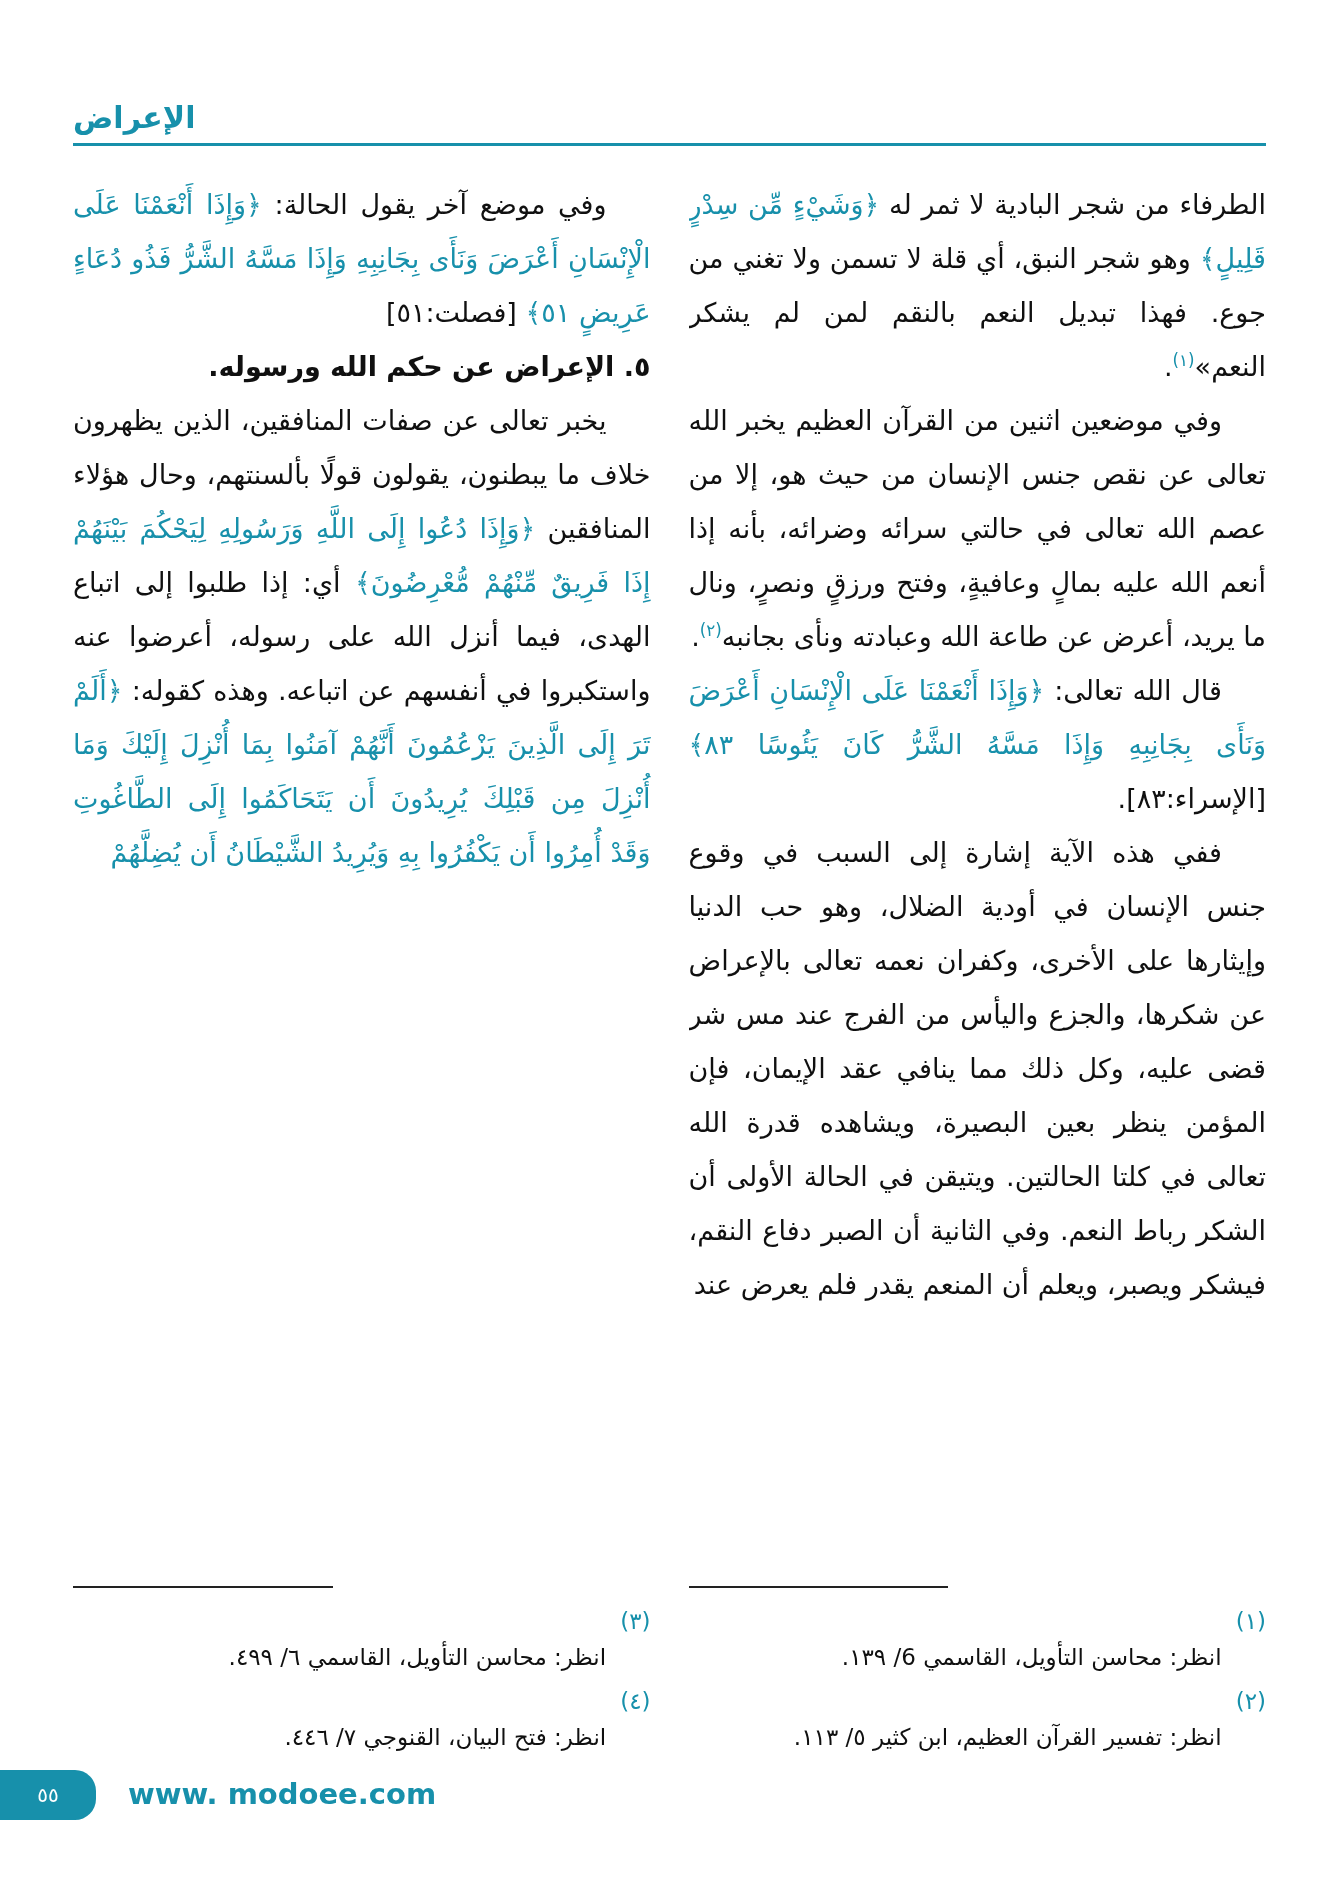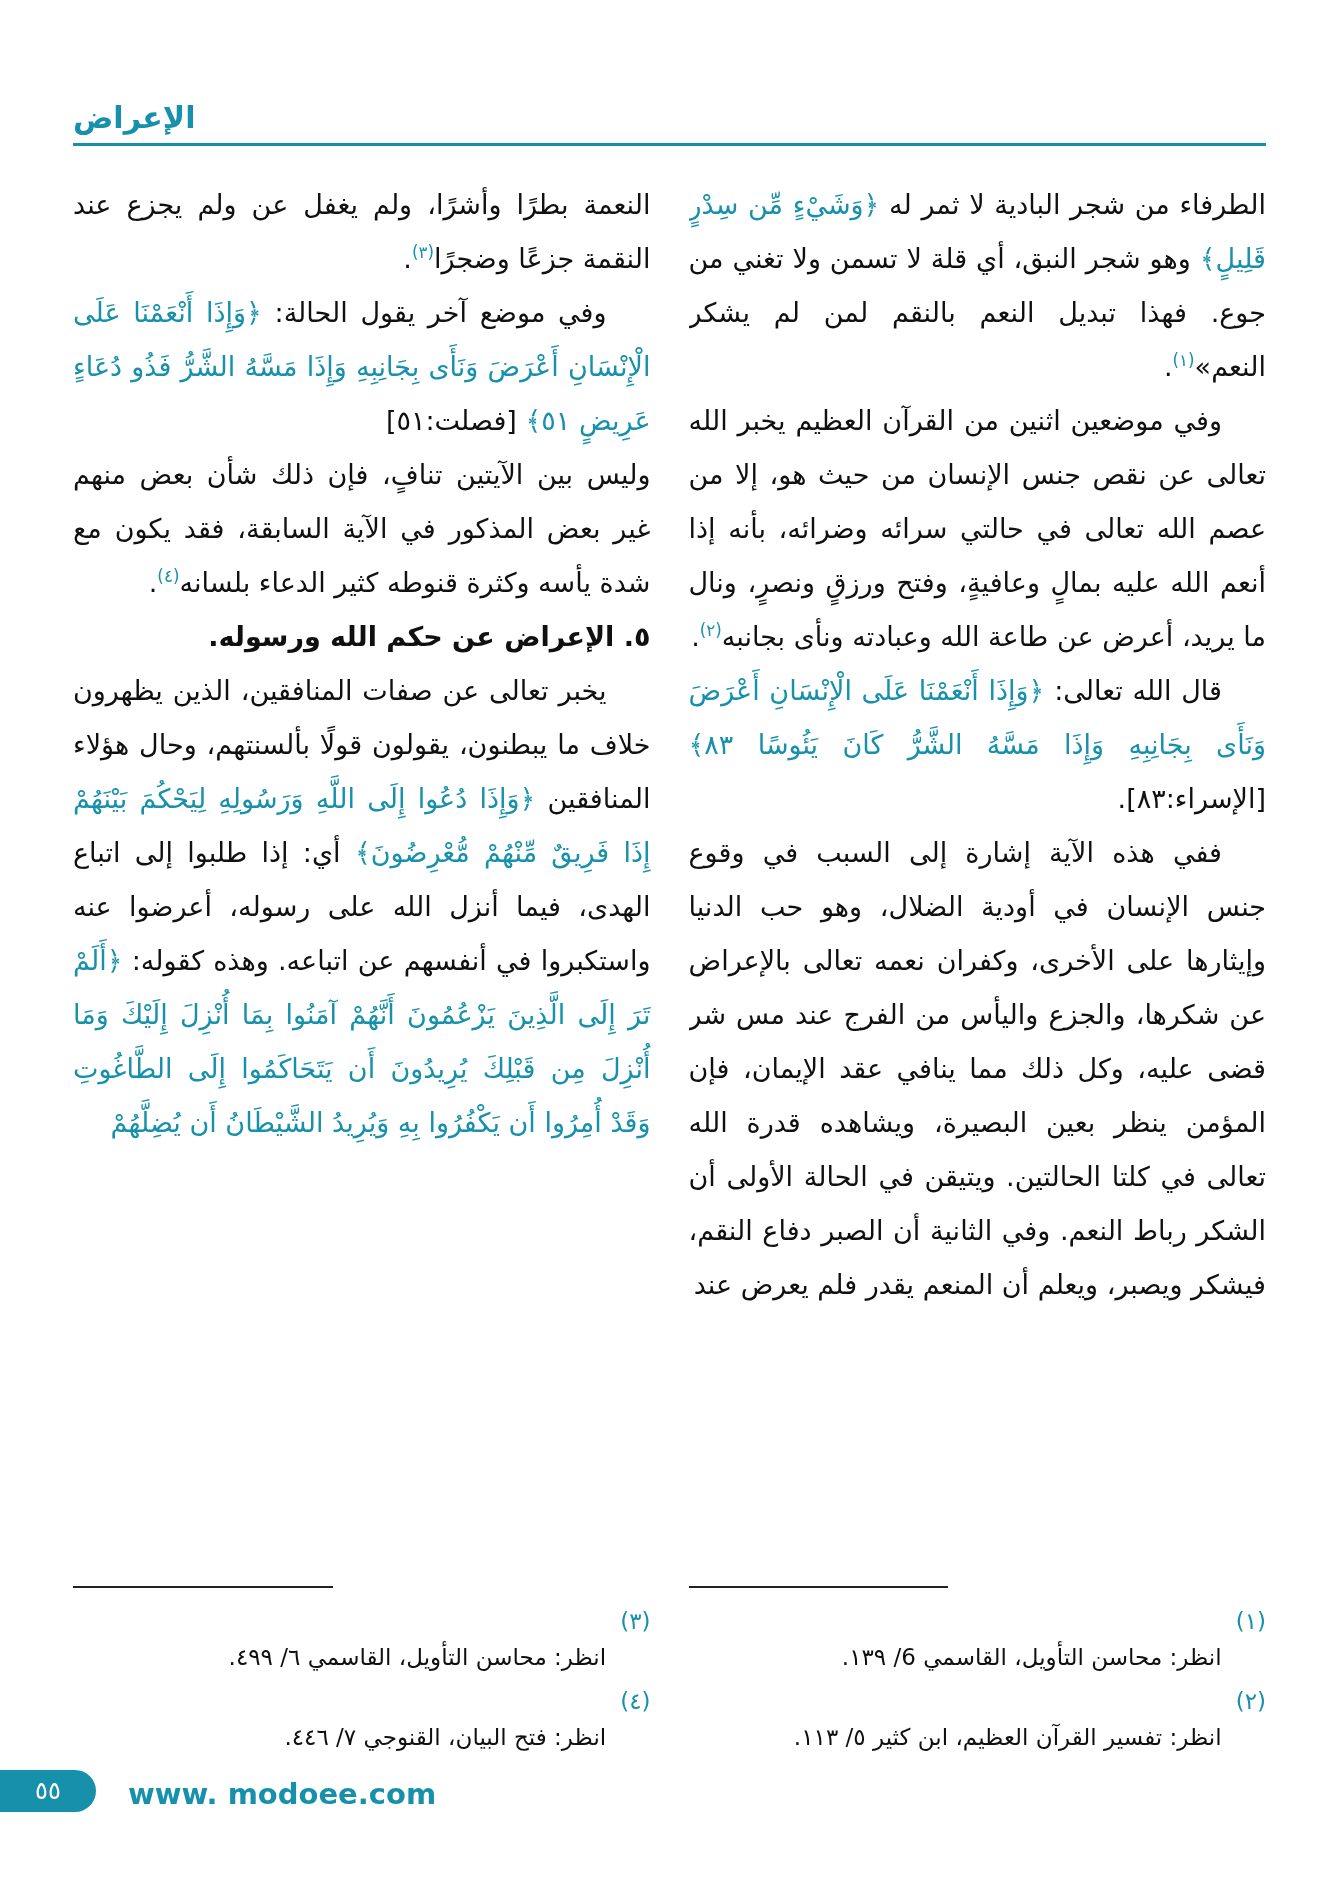--- a/index.html
+++ b/index.html
@@ -53,26 +53,26 @@
   .fn-item {
     display:flex; gap:14px;
     font-size:23px;
     line-height:1.9;
   }
   .fn-num { color:var(--accent); white-space:nowrap; }
   .fn-text { color:var(--ink);margin-top:36px; }
   .page-pill {
     position:absolute;
     left:0; top:1770px;
-    width:96px; height:42px;
+    width:96px; height:50px;
     background:var(--accent);
     border-radius:0 21px 21px 0;
     display:flex; align-items:center; justify-content:center;
     color:#ffffff;
-    font-size:24px;
+    font-size:20px;
   }
   .website {
     position:absolute;
     left:128px; top:1777px;
     color:var(--accent);
     font-size:29px;
     font-weight:bold;
     direction:ltr;
   }
 </style>
@@ -87,23 +87,21 @@
     </div>
 
     <div class="columns">
       <div class="col" id="col-right">
           <div class="para"><span class="run-n">الطرفاء من شجر البادية لا ثمر له </span><span class="run-q">﴿وَشَيْءٍ مِّن سِدْرٍ قَلِيلٍ﴾</span><span class="run-n"> وهو شجر النبق، أي قلة لا تسمن ولا تغني من جوع. فهذا تبديل النعم بالنقم لمن لم يشكر النعم»</span><sup class="run-f">(١)</sup><span class="run-n">.</span></div>
           <div class="para indent"><span class="run-n">وفي موضعين اثنين من القرآن العظيم يخبر الله تعالى عن نقص جنس الإنسان من حيث هو، إلا من عصم الله تعالى في حالتي سرائه وضرائه، بأنه إذا أنعم الله عليه بمالٍ وعافيةٍ، وفتح ورزقٍ ونصرٍ، ونال ما يريد، أعرض عن طاعة الله وعبادته ونأى بجانبه</span><sup class="run-f">(٢)</sup><span class="run-n">.</span></div>
           <div class="para indent"><span class="run-n">قال الله تعالى: </span><span class="run-q">﴿وَإِذَا أَنْعَمْنَا عَلَى الْإِنْسَانِ أَعْرَضَ وَنَأَى بِجَانِبِهِ وَإِذَا مَسَّهُ الشَّرُّ كَانَ يَئُوسًا ٨٣﴾</span><span class="run-n"> [الإسراء:٨٣].</span></div>
           <div class="para indent"><span class="run-n">ففي هذه الآية إشارة إلى السبب في وقوع جنس الإنسان في أودية الضلال، وهو حب الدنيا وإيثارها على الأخرى، وكفران نعمه تعالى بالإعراض عن شكرها، والجزع واليأس من الفرج عند مس شر قضى عليه، وكل ذلك مما ينافي عقد الإيمان، فإن المؤمن ينظر بعين البصيرة، ويشاهده قدرة الله تعالى في كلتا الحالتين. ويتيقن في الحالة الأولى أن الشكر رباط النعم. وفي الثانية أن الصبر دفاع النقم، فيشكر ويصبر، ويعلم أن المنعم يقدر فلم يعرض عند</span></div>
         </div>
       <div class="col" id="col-left">
-          <div class="para"><span class="run-n">النعمة بطرًا وأشرًا، ولم يغفل عن ولم يجزع عند النقمة جزعًا وضجرًا</span><sup class="run-f">(٣)</sup><span class="run-n">.</span></div>
           <div class="para indent"><span class="run-n">وفي موضع آخر يقول الحالة: </span><span class="run-q">﴿وَإِذَا أَنْعَمْنَا عَلَى الْإِنْسَانِ أَعْرَضَ وَنَأَى بِجَانِبِهِ وَإِذَا مَسَّهُ الشَّرُّ فَذُو دُعَاءٍ عَرِيضٍ ٥١﴾</span><span class="run-n"> [فصلت:٥١]</span></div>
-          <div class="para"><span class="run-n">وليس بين الآيتين تنافٍ، فإن ذلك شأن بعض منهم غير بعض المذكور في الآية السابقة، فقد يكون مع شدة يأسه وكثرة قنوطه كثير الدعاء بلسانه</span><sup class="run-f">(٤)</sup><span class="run-n">.</span></div>
           <div class="para"><span class="run-b">٥. الإعراض عن حكم الله ورسوله.</span></div>
           <div class="para indent"><span class="run-n">يخبر تعالى عن صفات المنافقين، الذين يظهرون خلاف ما يبطنون، يقولون قولًا بألسنتهم، وحال هؤلاء المنافقين </span><span class="run-q">﴿وَإِذَا دُعُوا إِلَى اللَّهِ وَرَسُولِهِ لِيَحْكُمَ بَيْنَهُمْ إِذَا فَرِيقٌ مِّنْهُمْ مُّعْرِضُونَ﴾</span><span class="run-n"> أي: إذا طلبوا إلى اتباع الهدى، فيما أنزل الله على رسوله، أعرضوا عنه واستكبروا في أنفسهم عن اتباعه. وهذه كقوله: </span><span class="run-q">﴿أَلَمْ تَرَ إِلَى الَّذِينَ يَزْعُمُونَ أَنَّهُمْ آمَنُوا بِمَا أُنْزِلَ إِلَيْكَ وَمَا أُنْزِلَ مِن قَبْلِكَ يُرِيدُونَ أَن يَتَحَاكَمُوا إِلَى الطَّاغُوتِ وَقَدْ أُمِرُوا أَن يَكْفُرُوا بِهِ وَيُرِيدُ الشَّيْطَانُ أَن يُضِلَّهُمْ</span></div>
         </div>
     </div>
 
     <div class="footrow">
       <div class="fncol">
         <div class="fn-rule"></div>
         <div class="fn-item">
           <span class="fn-num">(١)</span>

